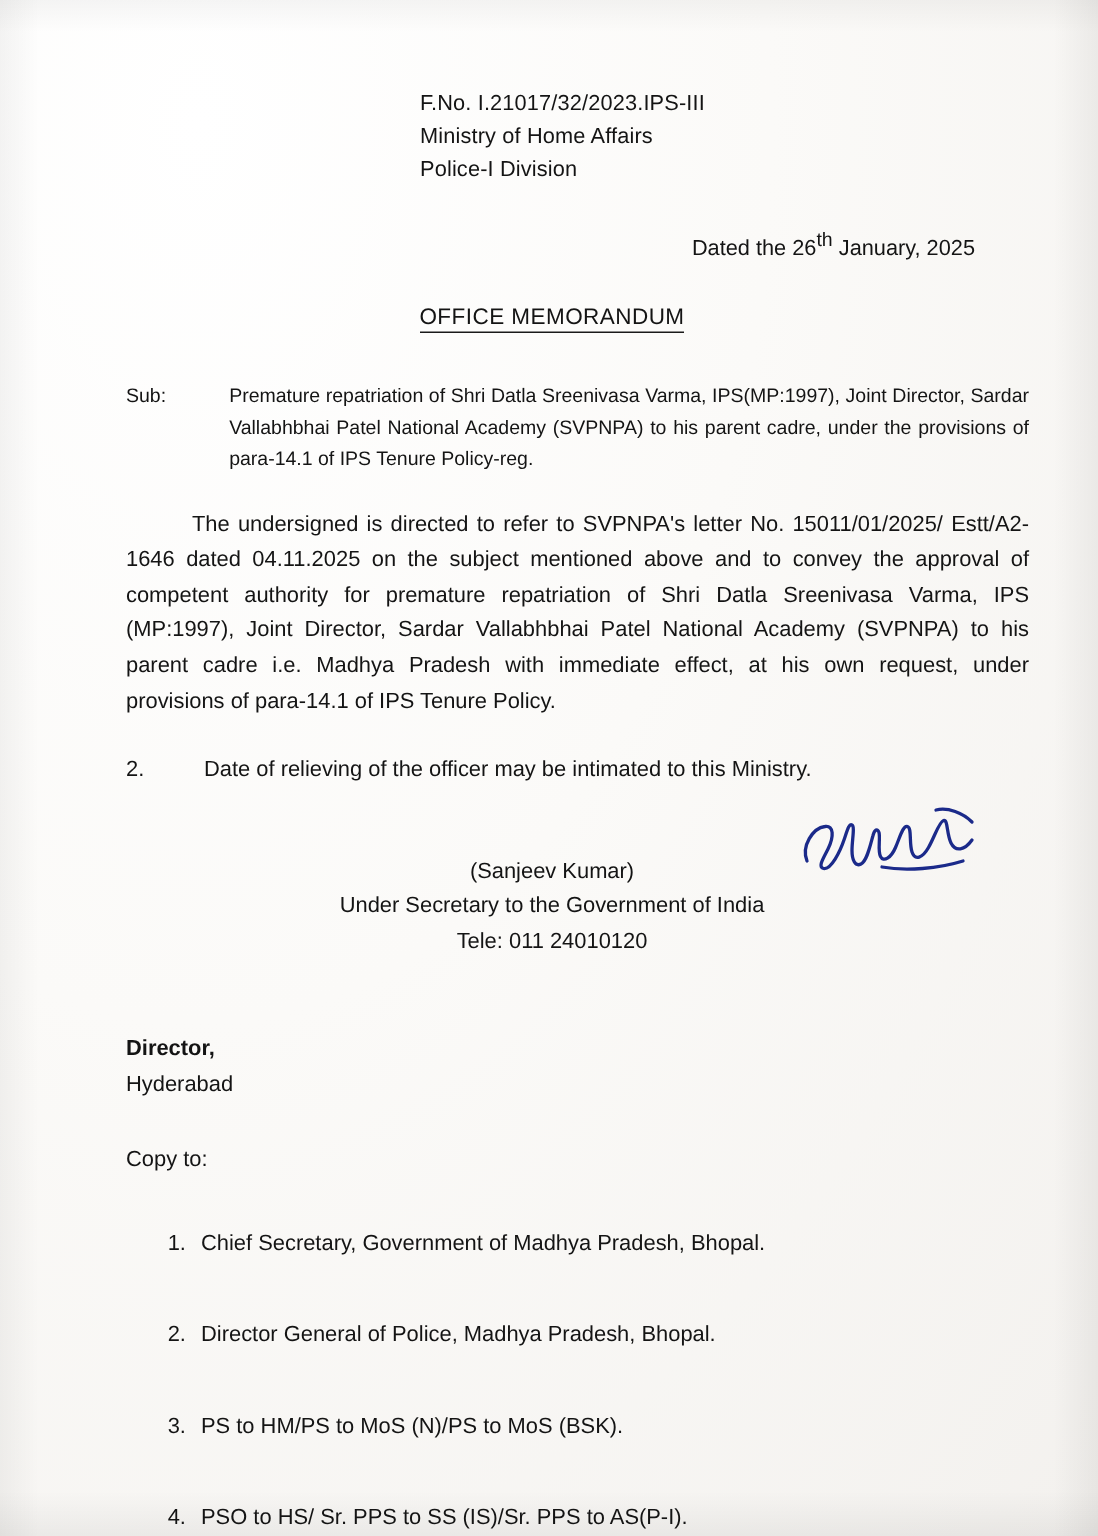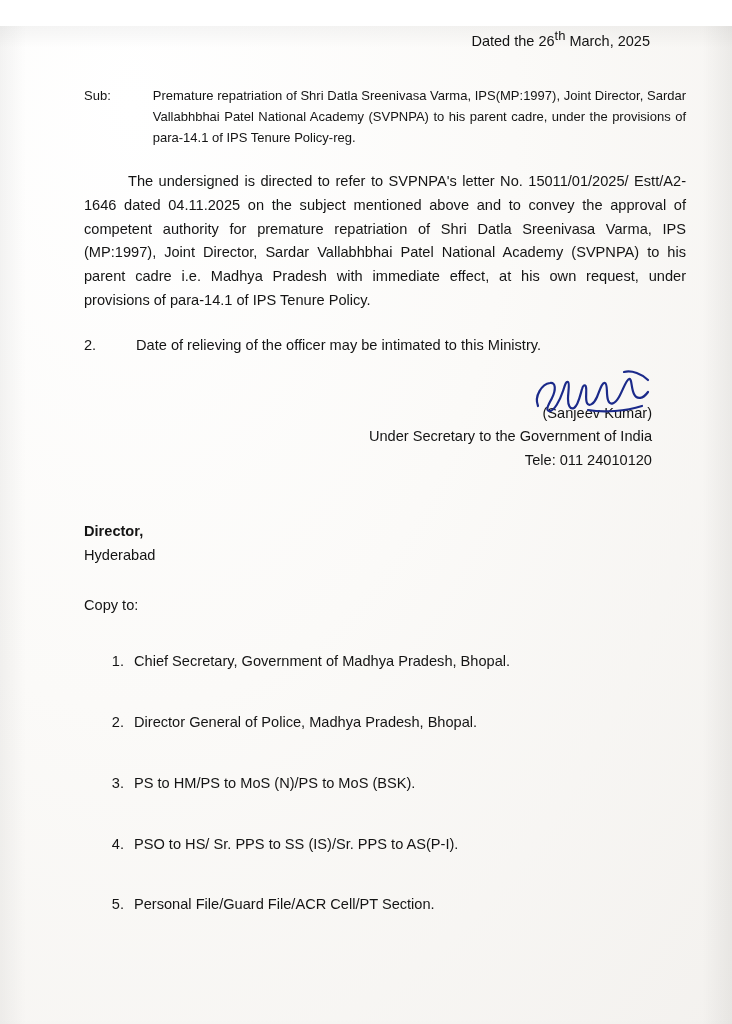--- a/index.html
+++ b/index.html
@@ -97,21 +97,21 @@
     line-height: 1.62;
   }
   .numbered .num {
     flex: 0 0 52px;
   }
   .numbered .txt {
     flex: 1 1 auto;
   }
   .sign-block {
     margin-top: 44px;
-    text-align: right;
+    text-align: center;
     padding-right: 34px;
     font-size: 14.6px;
     line-height: 1.6;
     position: relative;
   }
   .signature {
     position: absolute;
     right: 28px;
     top: -36px;
     width: 130px;
@@ -140,25 +140,33 @@
     padding-left: 6px;
     margin-top: 37px;
   }
 </style>
 </head>
 <body>
 
 <div class="page">
   <div class="content">
 
+    <div class="header-block">
+      <div>F.No. I.21017/32/2023.IPS-III</div>
+      <div>Ministry of Home Affairs</div>
+      <div>Police-I Division</div>
+    </div>
 
     <div class="addr-block">
-      <div class="dated"><span>Dated the 26</span><sup>th</sup> <span>March, 2025</span></div>
-    </div>
-
+      <div class="dated"><span>Dated the 26</span><sup>th</sup> <span>January, 2025</span></div>
+    </div>
+
+    <div class="title">
+      <span>OFFICE MEMORANDUM</span>
+    </div>
 
     <div class="subject">
       <div class="lbl">Sub:</div>
       <div class="txt">Premature repatriation of Shri Datla Sreenivasa Varma, IPS(MP:1997), Joint Director, Sardar Vallabhbhai Patel National Academy (SVPNPA) to his parent cadre, under the provisions of para-14.1 of IPS Tenure Policy-reg.</div>
     </div>
 
     <div class="para">The undersigned is directed to refer to SVPNPA's letter No. 15011/01/2025/ Estt/A2-1646 dated 04.11.2025 on the subject mentioned above and to convey the approval of competent authority for premature repatriation of Shri Datla Sreenivasa Varma, IPS (MP:1997), Joint Director, Sardar Vallabhbhai Patel National Academy (SVPNPA) to his parent cadre i.e. Madhya Pradesh with immediate effect, at his own request, under provisions of para-14.1 of IPS Tenure Policy.</div>
 
     <div class="numbered">
       <div class="num">2.</div>

